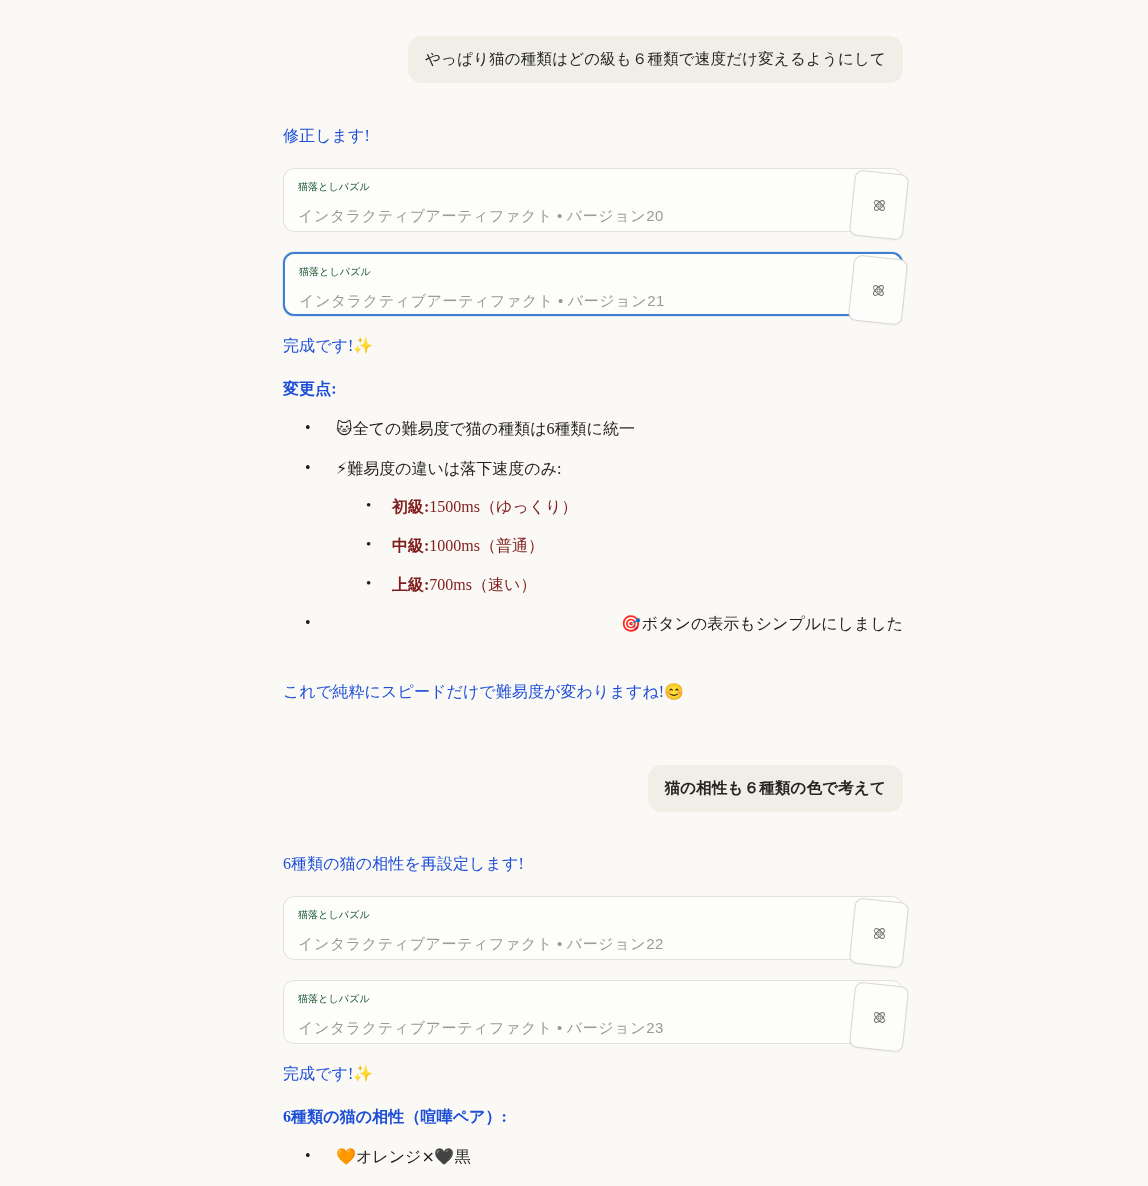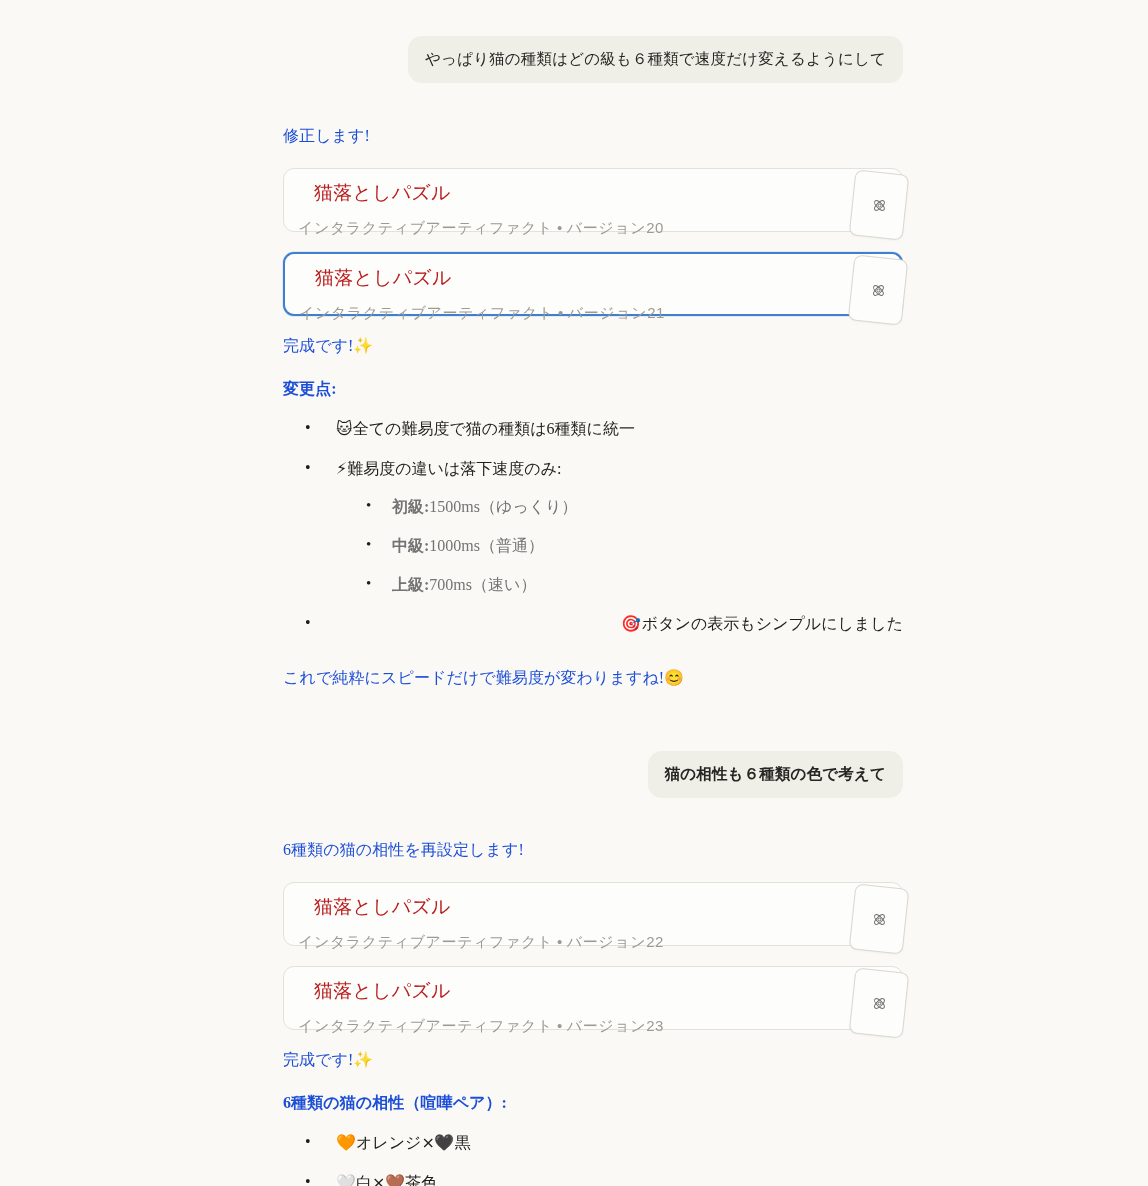--- a/index.html
+++ b/index.html
@@ -68,25 +68,24 @@
     padding: 11px 14px;
     overflow: visible;
     cursor: pointer;
   }
   .artifact-card.selected {
     border: 2px solid #3f7fd0;
     box-shadow: 0 0 0 0.5px rgba(63,127,208,0.25);
   }
   .artifact-title {
     font-family: "Liberation Sans", "DejaVu Sans", sans-serif;
-    font-size: 19px;
-    color: #b91c1c;
+    font-size: 10px;
+    color: #14532d;
     line-height: 1.35;
     letter-spacing: 0.01em;
-    margin-left: 16px;
   }
   .artifact-sub {
     font-family: Liberation Sans, sans-serif;
     font-size: 15px;
     color: #9c9a92;
     line-height: 1.4;
     margin-top: 11px;
     letter-spacing: 0.04em;
   }
   .artifact-sub .dot {
@@ -138,21 +137,21 @@
   }
   ul.l2 {
     margin: 0;
     padding: 0 0 0 30px;
     list-style: none;
   }
   ul.l2 > li {
     position: relative;
     font-size: 16px;
     line-height: 1.6;
-    color: #737373;
+    color: #7f1d1d;
     padding-left: 26px;
   }
   ul.l2 > li::before {
     content: "\2022";
     position: absolute;
     left: 0;
     top: -1px;
     font-size: 15px;
     color: #1f1e1c;
   }
@@ -223,21 +222,21 @@
           <li style="margin-top:13px;">
             <span class="term">上級:</span><span>700ms（速い）</span>
           </li>
         </ul>
       </li>
       <li style="margin-top:14px;text-align:right;">
         <span class="emoji">🎯</span><span>ボタンの表示もシンプルにしました</span>
       </li>
     </ul>
 
-    <div class="assistant-text" style="margin-top:28px;">これで純粋にスピードだけで難易度が変わりますね!😊</div>
+    <div class="assistant-text" style="margin-top:42px;">これで純粋にスピードだけで難易度が変わりますね!😊</div>
 
     <div class="user-row" style="margin-top:60px;font-weight:bold;">
       <div class="user-bubble">猫の相性も６種類の色で考えて</div>
     </div>
 
     <div class="assistant-text" style="margin-top:39px;">6種類の猫の相性を再設定します!</div>
 
     <div class="artifact-card" style="margin-top:19px;">
       <div class="artifact-title">猫落としパズル</div>
       <div class="artifact-sub">

